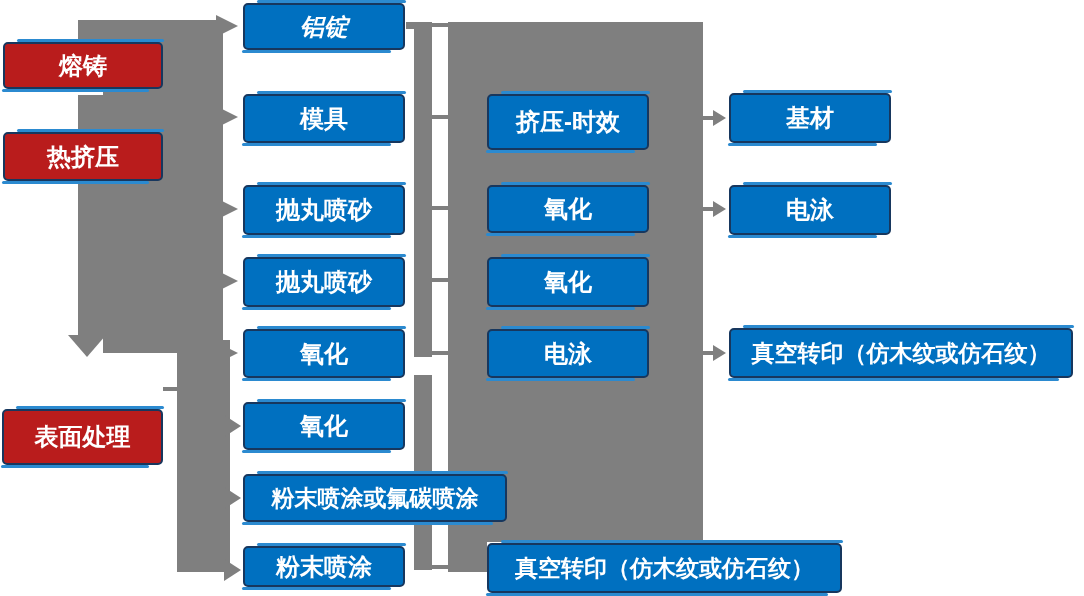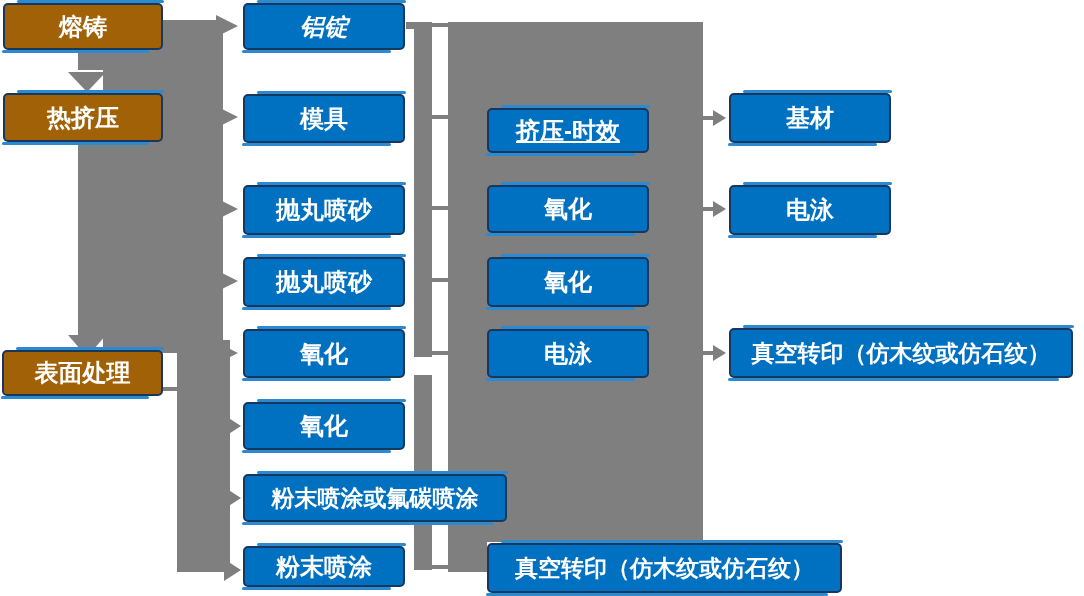--- a/index.html
+++ b/index.html
@@ -17,21 +17,21 @@
     background:#0070C0;
     border:2px solid #17375E;
     border-radius:5px;
     color:#ffffff;
     font-weight:bold;
     font-size:24px;
     display:flex;align-items:center;justify-content:center;
     white-space:nowrap;
     z-index:2;
   }
-  .node.dark{background:#a16207;}
+  .node.dark{background:#b91c1c;margin-top:39px;}
   .node.wide{font-size:23px;}
   
   .node::before{
     content:"";position:absolute;top:-5px;left:12px;right:-3px;height:3px;
     background:#2b8ad0;border-radius:2px;
   }
   .node::after{
     content:"";position:absolute;bottom:-5px;left:-3px;right:12px;height:3px;
     background:#2b8ad0;border-radius:2px;
   }
@@ -91,32 +91,32 @@
         <rect x="703" y="207" width="11" height="4"></rect>
         <polygon points="713,201 713,217 726,209"></polygon>
         <rect x="703" y="351" width="11" height="4"></rect>
         <polygon points="713,345 713,361 726,353"></polygon>
       </g>
     </g>
   </svg>
 
   <div class="node dark" style="left:3px;top:3px;width:160px;height:47px;">熔铸</div>
   <div class="node dark" style="left:3px;top:93px;width:160px;height:49px;">热挤压</div>
-  <div class="node dark" style="left:2px;top:350px;width:161px;height:46px;">表面处理</div>
+  <div class="node dark" style="left:2px;top:370px;width:161px;height:56px;">表面处理</div>
 
   <div class="node" style="left:243px;top:3px;width:162px;height:47px;font-style:italic;">铝锭</div>
   <div class="node" style="left:243px;top:94px;width:162px;height:49px;">模具</div>
   <div class="node" style="left:243px;top:185px;width:162px;height:50px;">抛丸喷砂</div>
   <div class="node" style="left:243px;top:257px;width:162px;height:50px;">抛丸喷砂</div>
   <div class="node" style="left:243px;top:329px;width:162px;height:49px;">氧化</div>
   <div class="node" style="left:243px;top:402px;width:162px;height:48px;">氧化</div>
   <div class="node wide" style="left:243px;top:474px;width:264px;height:48px;">粉末喷涂或氟碳喷涂</div>
   <div class="node" style="left:243px;top:546px;width:162px;height:41px;">粉末喷涂</div>
 
-  <div class="node" style="left:487px;top:108px;width:162px;height:45px;text-decoration:underline;">挤压-时效</div>
+  <div class="node" style="left:487px;top:94px;width:162px;height:56px;">挤压-时效</div>
   <div class="node" style="left:487px;top:185px;width:162px;height:48px;">氧化</div>
   <div class="node" style="left:487px;top:257px;width:162px;height:50px;">氧化</div>
   <div class="node" style="left:487px;top:329px;width:162px;height:49px;">电泳</div>
   <div class="node wide" style="left:487px;top:543px;width:355px;height:50px;">真空转印（仿木纹或仿石纹）</div>
 
   <div class="node" style="left:729px;top:93px;width:162px;height:50px;">基材</div>
   <div class="node" style="left:729px;top:185px;width:162px;height:50px;">电泳</div>
   <div class="node wide" style="left:729px;top:328px;width:344px;height:50px;">真空转印（仿木纹或仿石纹）</div>
 
 </div>

